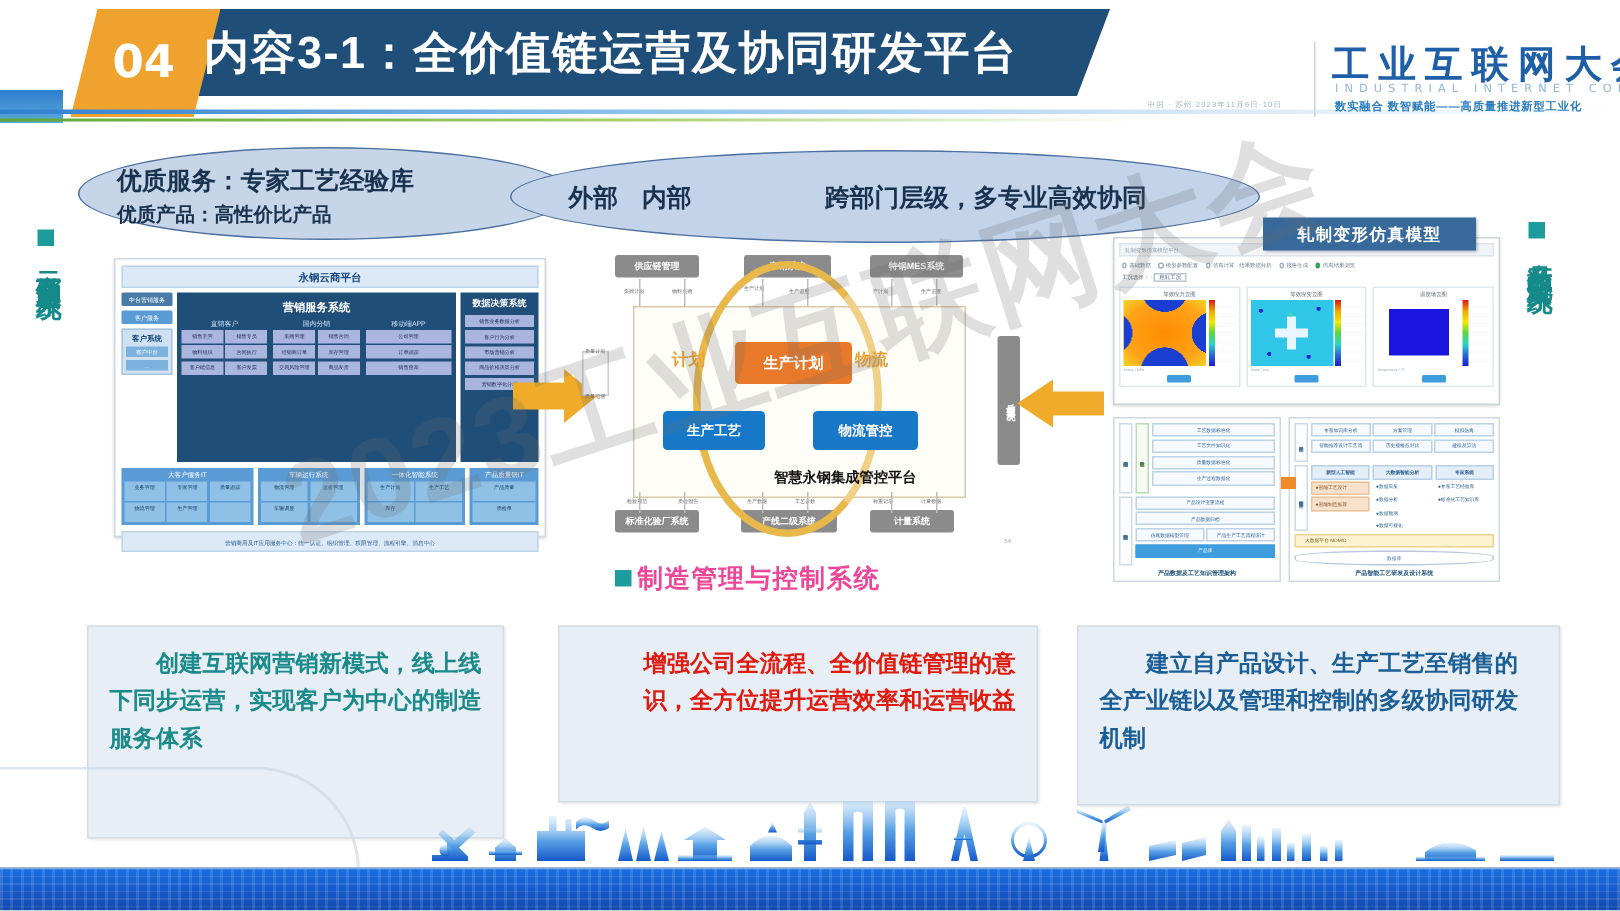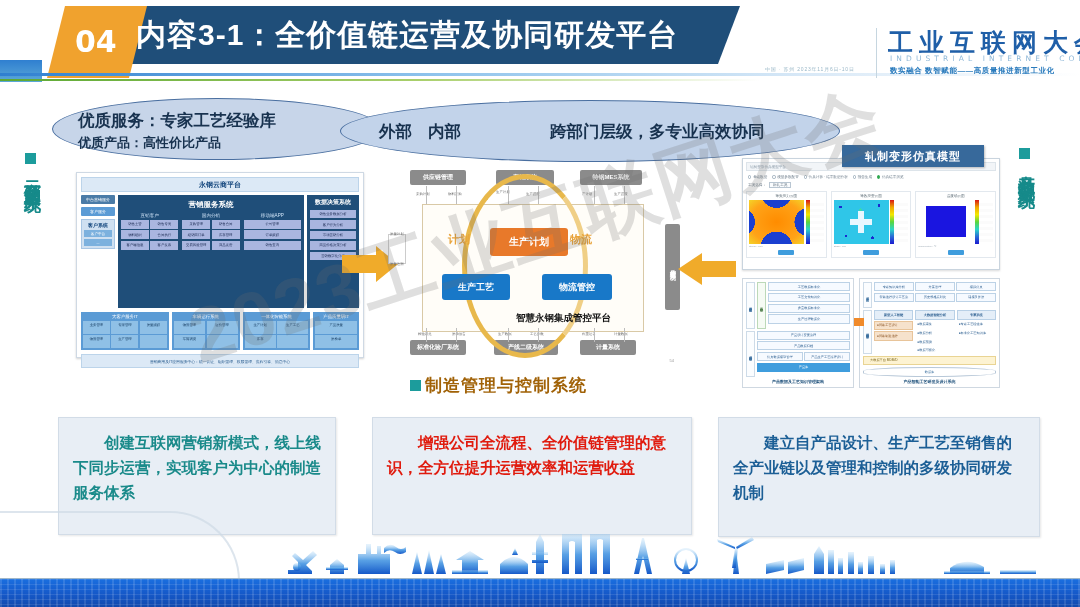--- a/index.html
+++ b/index.html
@@ -314,25 +314,25 @@
   #arrow-right-1 { left: 342px; top: 244px; width: 56px; height: 40px; }
   #arrow-left-1 { left: 678px; top: 252px; width: 58px; height: 34px; }
 
   
   .cbox {
     position: absolute; background: #e8eef5; border: 1px solid #d2dce7;
     box-shadow: 1px 1px 2px rgba(0,0,0,.10);
     padding: 12px 14px 10px;
   }
   .cbox p { font-size: 15.5px; line-height: 1.62; font-weight: bold; text-indent: 2em; }
-  #cbox-1 { left: 58px;  top: 417px; width: 278px; height: 118px; }
+  #cbox-1 { left: 58px;  top: 417px; width: 278px; height: 142px; }
   #cbox-2 { left: 372px; top: 417px; width: 320px; height: 118px; }
   #cbox-3 { left: 718px; top: 417px; width: 322px; height: 120px; }
   #cbox-1 p { color: #1a8a8a; }
-  #cbox-2 p { color: #e01b0e; }
+  #cbox-2 p { color: #e01b0e; text-align: right; }
   #cbox-3 p { color: #1c5f96; }
 
   
   #watermark {
     position: absolute; left: 200px; top: 180px; width: 680px; height: 260px;
     transform: rotate(-18deg);
     font-size: 76px; font-weight: bold;
     color: rgba(110,110,110,.22);
     white-space: nowrap; pointer-events: none;
     letter-spacing: 2px;
@@ -696,21 +696,21 @@
     </div>
     <div class="prb-row yellow" style="margin-top:2px;text-align:left;padding-left:6px">大数据平台 MDM/D</div>
     <div class="prb-cyl" style="margin-top:2px">数据库</div>
     <div class="prb-cap">产品智能工艺研发及设计系统</div>
   </div>
 </div>
 <div id="prb-connector"></div>
 
 <div style="position:absolute; left:410px; top:374px; display:flex; align-items:center; gap:4px;">
   <span style="width:11px;height:11px;background:#1c9c9c;display:inline-block"></span>
-  <span style="font-size:17px;font-weight:bold;color:#a16207;letter-spacing:1px">制造管理与控制系统</span>
+  <span style="font-size:17px;font-weight:bold;color:#ec4899;letter-spacing:1px">制造管理与控制系统</span>
 </div>
 
 <div id="watermark">2023工业互联网大会</div>
 
 <div class="cbox" id="cbox-1">
   <p>创建互联网营销新模式，线上线下同步运营，实现客户为中心的制造服务体系</p>
 </div>
 <div class="cbox" id="cbox-2">
   <p>增强公司全流程、全价值链管理的意识，全方位提升运营效率和运营收益</p>
 </div>

